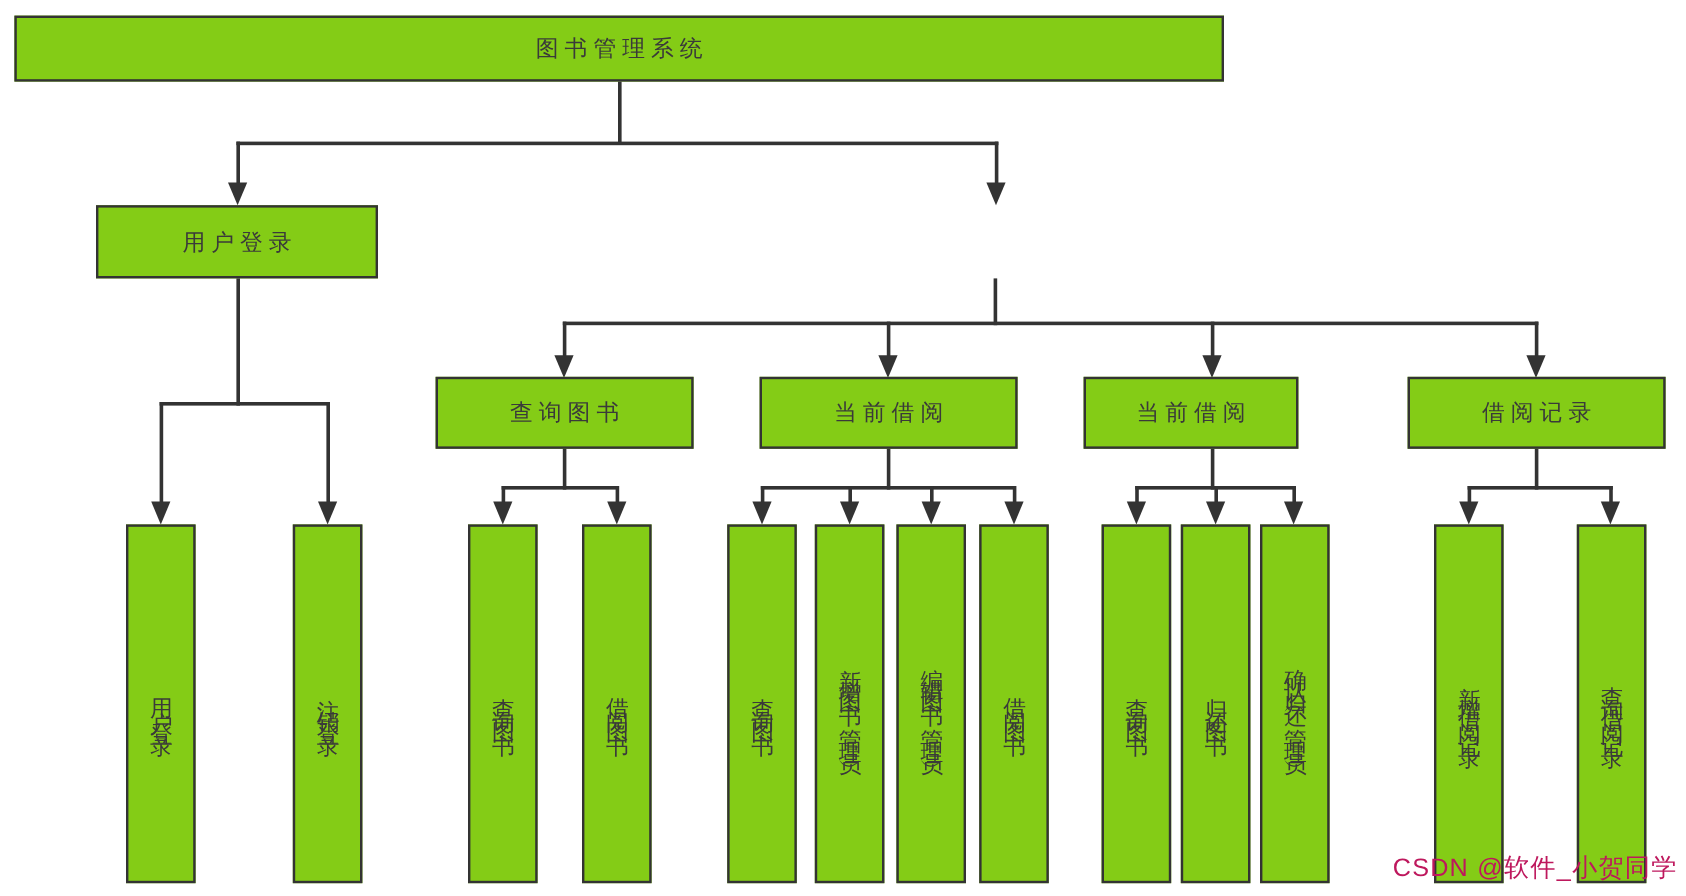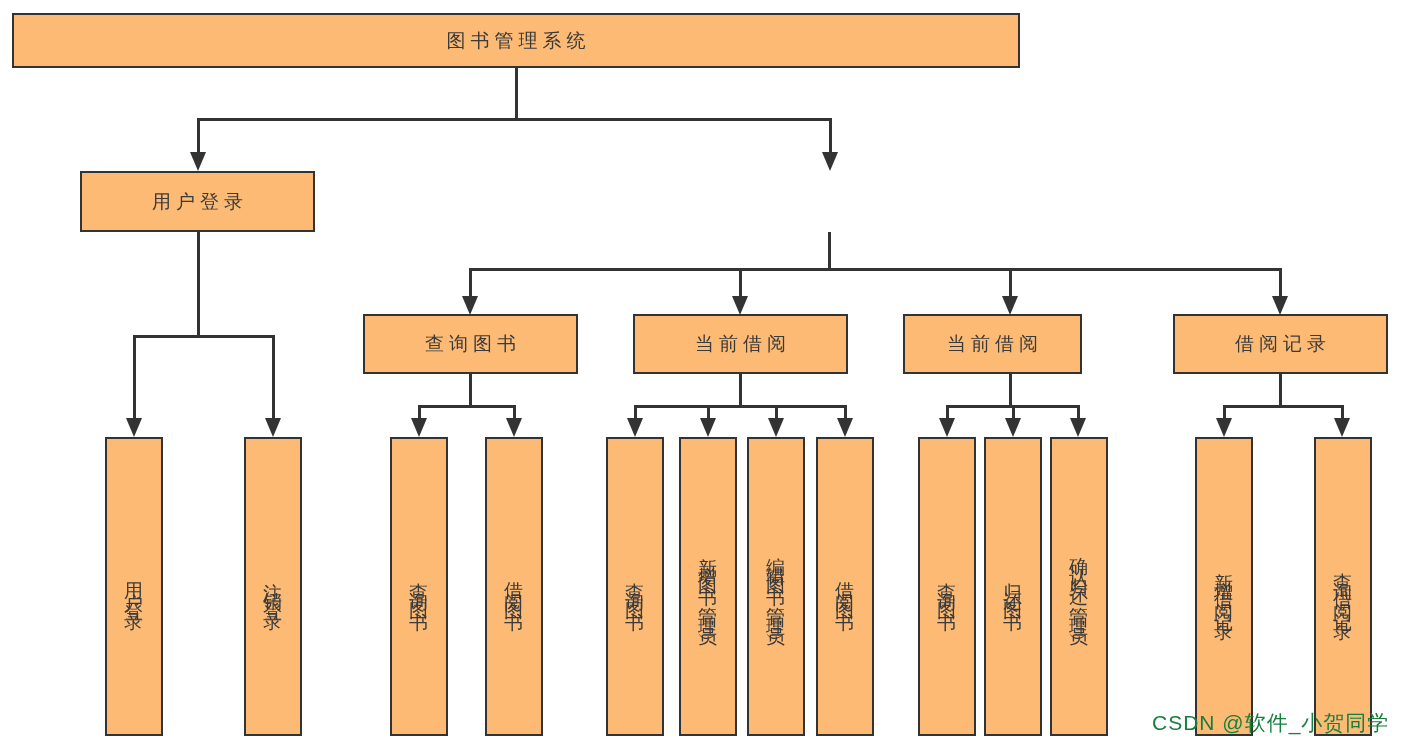--- a/index.html
+++ b/index.html
@@ -1,41 +1,41 @@
 <!DOCTYPE html>
 <html><head>
 <meta charset="utf-8">
 <style>
   html,body{margin:0;padding:0;background:#ffffff;}
   .stage{
     position:relative;width:1405px;height:747px;background:#ffffff;overflow:hidden;
     font-family:"Liberation Sans",sans-serif;color:#3a3a3a;
   }
   .box{
-    position:absolute;box-sizing:border-box;background:#fdba74;
+    position:absolute;box-sizing:border-box;background:#84cc16;
     border:2.5px solid #333333;display:flex;align-items:center;justify-content:center;
     font-size:19px;letter-spacing:5px;text-indent:5px;white-space:nowrap;
   }
   .leaf{
     writing-mode:vertical-rl;text-orientation:mixed;
     width:58px;top:437px;height:299px;
     font-size:19px;letter-spacing:10px;text-indent:0;
     line-height:1;white-space:nowrap;
   }
   .vline{position:absolute;width:3px;background:#333333;}
   .hline{position:absolute;height:3px;background:#333333;}
   .arrow{
     position:absolute;width:0;height:0;
     border-left:8px solid transparent;border-right:8px solid transparent;
     border-top:19px solid #333333;
   }
   .watermark{
     position:absolute;left:1152px;top:709px;width:246px;
-    font-size:21px;color:#15803d;letter-spacing:1px;z-index:10;
-    text-align:left;white-space:nowrap;
+    font-size:21px;color:#be185d;letter-spacing:1px;z-index:10;
+    text-align:right;white-space:nowrap;
   }
 </style>
 </head>
 <body>
 
 <div class="stage">
 
   <div class="box" style="left:12px;top:13px;width:1008px;height:55px;">图书管理系统</div>
 
   <div class="vline" style="left:515px;top:68px;height:52px;"></div>

